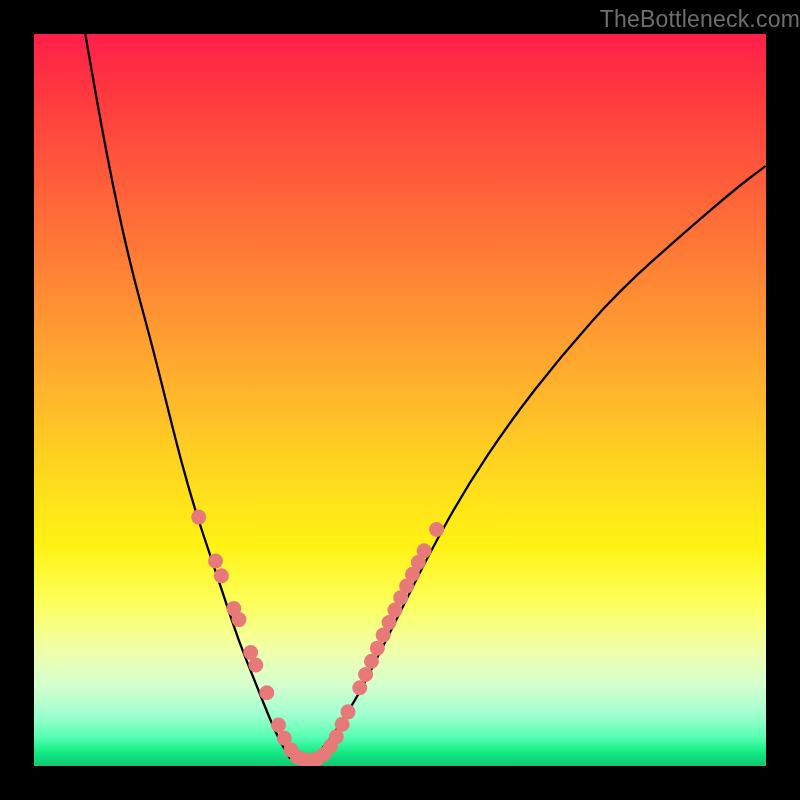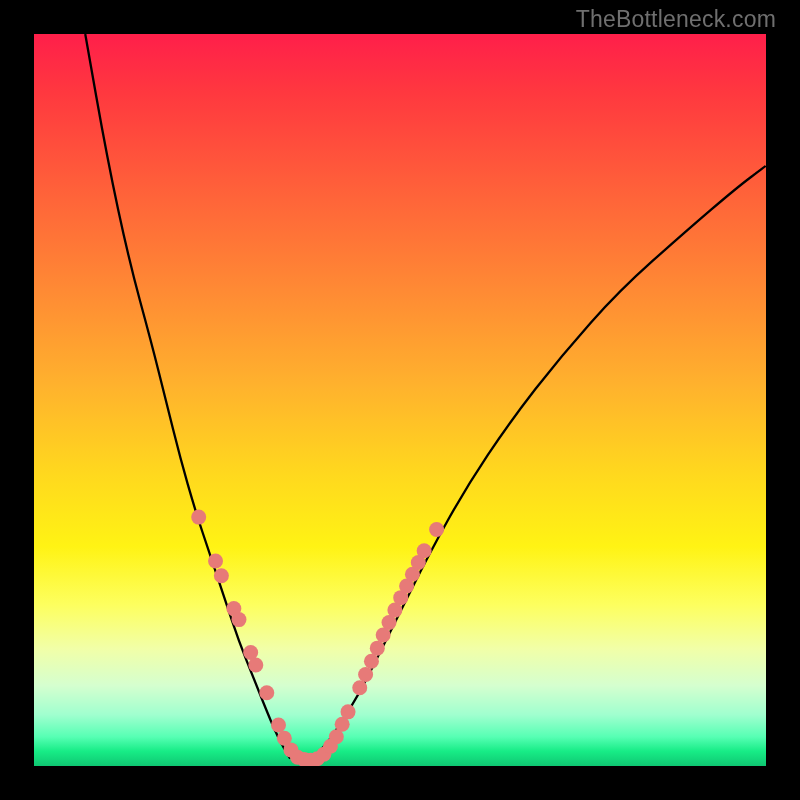--- a/index.html
+++ b/index.html
@@ -48,21 +48,21 @@
       #d5ffcf 89%,
       #a0ffcf 93%,
       #57ffb4 96%,
       #17ec86 98%,
       #0fc772 100%
     );
   }
   .watermark {
     position: absolute;
     top: 6px;
-    right: 24px;
+    right: 0;
     color: #6f6f6f;
     font-size: 23px;
     letter-spacing: 0.2px;
     user-select: none;
   }
   svg.curves {
     position: absolute;
     left: 0;
     top: 0;
     width: 100%;

